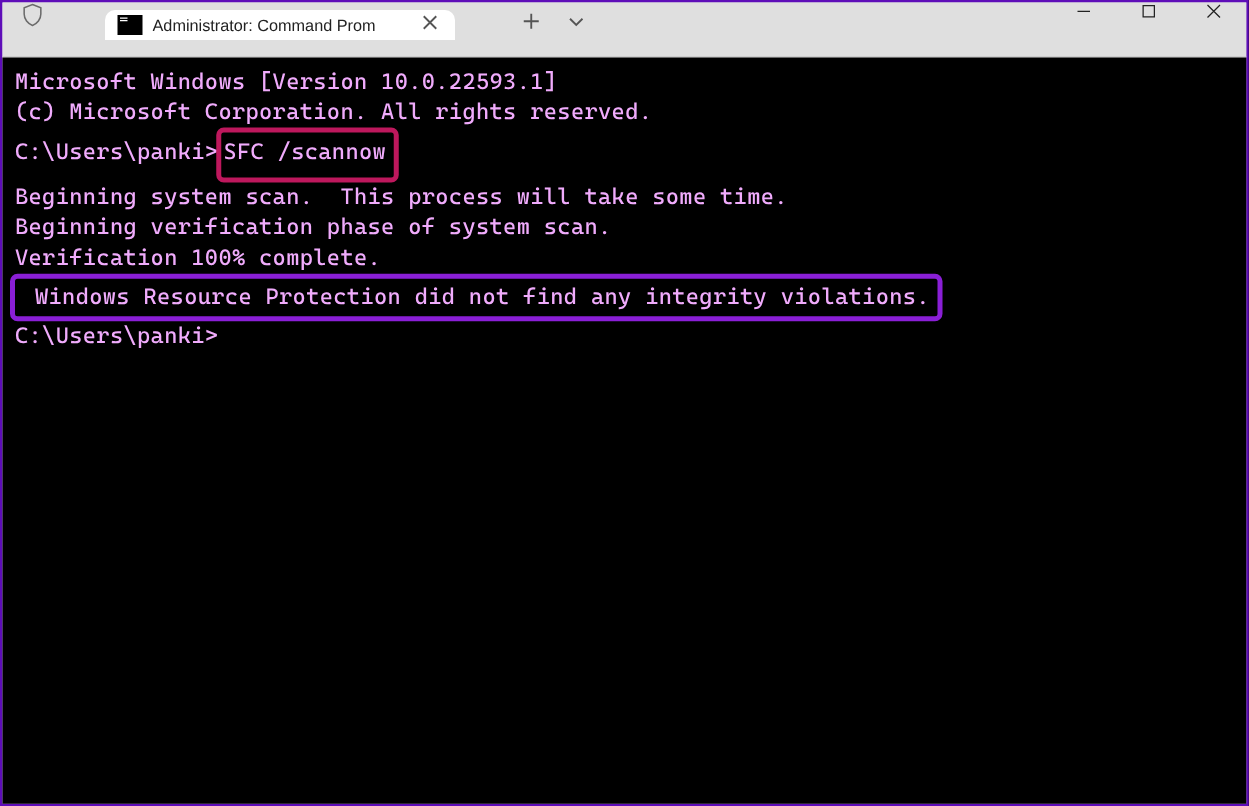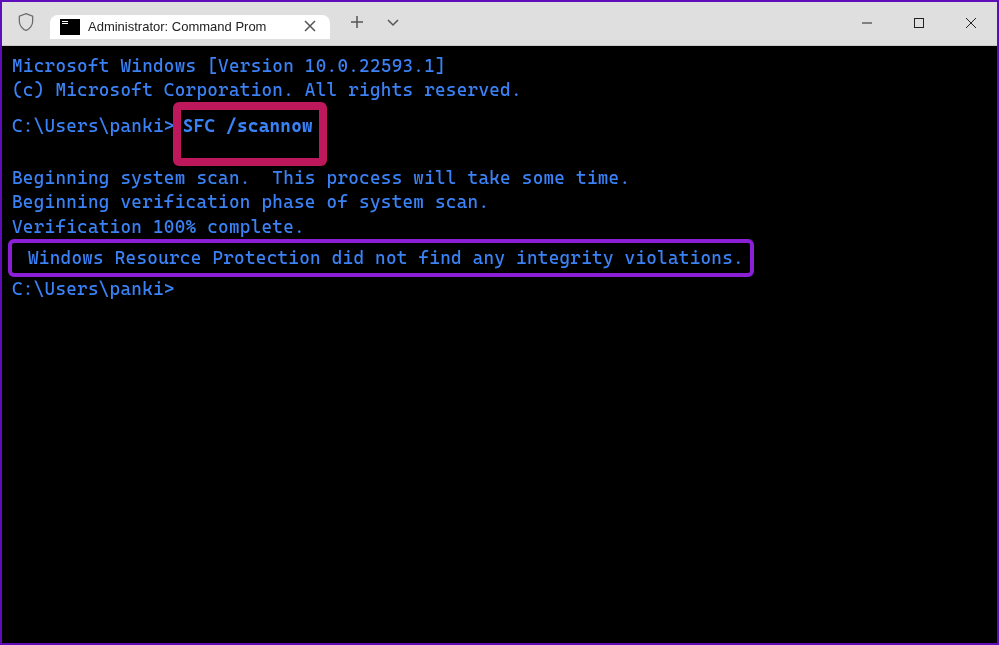--- a/index.html
+++ b/index.html
@@ -19,22 +19,23 @@
       width: 100%;
       height: 100%;
       background: #e0e0e0;
       display: flex;
       flex-direction: column;
     }
     .titlebar {
       height: 44px;
       background: #dfdfdf;
       display: flex;
-      align-items: center;
+      align-items: flex-start;
       border-bottom: 1px solid #c8c8c8;
+      gap: 34px;
     }
     .shield-area {
       width: 48px;
       display: flex;
       align-items: center;
       justify-content: center;
     }
     .shield-icon svg {
       width: 20px;
       height: 20px;
@@ -134,35 +135,34 @@
       stroke-width: 1;
       fill: none;
     }
     .terminal {
       flex: 1;
       background: #000000;
       padding: 8px 10px;
       font-family: 'Consolas', 'Cascadia Mono', monospace;
       font-size: 18px;
       line-height: 1.34;
-      color: #3b82f6;
+      color: #f0abfc;
       font-weight: 500;
       letter-spacing: 0.3px;
       white-space: pre;
     }
     .terminal .line {
       display: block;
     }
     .hl-box1 {
-      border: 8px solid #be185d;
+      border: 4px solid #be185d;
       border-radius: 6px;
-      padding: 4px 6px 20px 2px;
+      padding: 4px 6px 8px 2px;
       display: inline-block;
       margin-left: -2px;
-      font-weight: bold;
     }
     .hl-box2 {
       border: 4px solid #8a1fd6;
       border-radius: 6px;
       padding: 3px 6px 3px 16px;
       display: inline-block;
       margin-left: -4px;
     }
   </style>
 </head>

